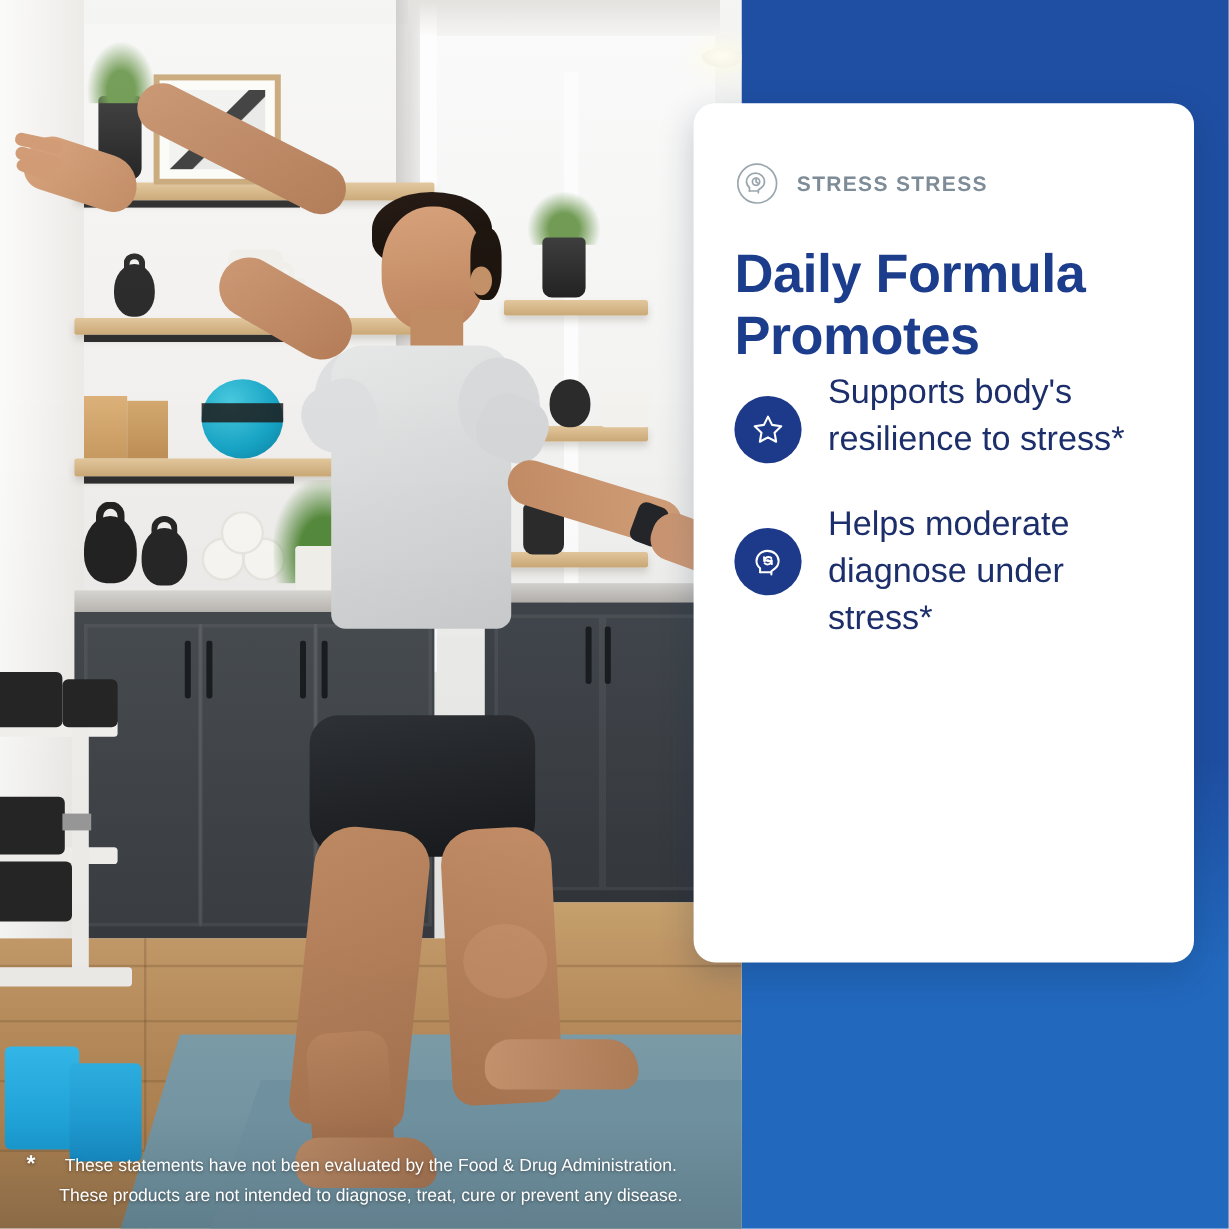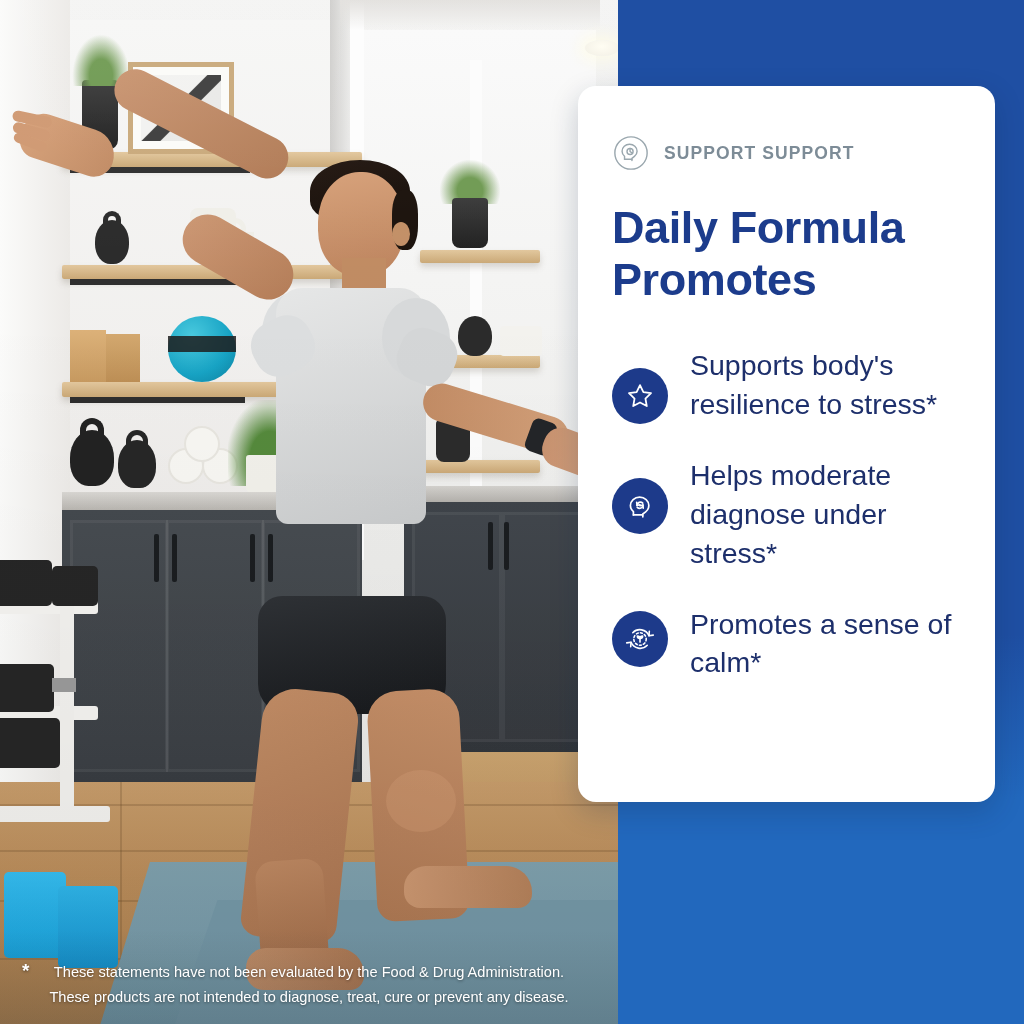--- a/index.html
+++ b/index.html
@@ -167,21 +167,21 @@
     font-size:17.5px;font-weight:700;letter-spacing:1.1px;
     color:#7d8c97;
   }
 
   .title{
     margin-top:30px;
     font-size:45px;font-weight:700;line-height:1.16;
     color:#1c3c8c;letter-spacing:-.4px;
   }
 
-  .benefits{margin-top:38px;}
+  .benefits{}
   .benefit{display:flex;align-items:flex-start;gap:22px;margin-bottom:30px;}
   .benefit:last-child{margin-bottom:0;}
   .b-icon{
     width:56px;height:56px;flex:0 0 56px;border-radius:50%;
     background:#1d3a8a;display:flex;align-items:center;justify-content:center;
     margin-top:24px;
   }
   .benefit.b3 .b-icon{margin-top:8px;}
   .b-text{
     font-size:28.5px;line-height:1.36;color:#1d2f6b;
@@ -337,21 +337,21 @@
       <div class="eyebrow">
         <span class="eyebrow-icon">
           <svg viewBox="0 0 40 40" width="38" height="38" fill="none" stroke="#9aa7ae" stroke-width="1.5" stroke-linecap="round" stroke-linejoin="round">
             <circle cx="20" cy="20" r="17"></circle>
             <path d="M13.2 26.5v-3.1c-1.6-1.3-2.6-3.2-2.6-5.3 0-4 3.5-7.3 7.9-7.3 4.3 0 7.9 3.3 7.9 7.3 0 2.2-1.1 4.2-2.8 5.5l-2.6 2v2.4"></path>
             <path d="M13.2 26.5h7.8"></path>
             <circle cx="19" cy="18.4" r="3.2"></circle>
             <path d="M19 15.2v3.2l2 1.4"></path>
           </svg>
         </span>
-        <span class="eyebrow-text">SUPPORT SUPPORT</span>
+        <span class="eyebrow-text">STRESS STRESS</span>
       </div>
 
       <div class="title"><span>Daily Formula</span><br><span>Promotes</span></div>
 
       <div class="benefits">
 
         <div class="benefit b1">
           <span class="b-icon">
             <svg viewBox="0 0 34 34" width="32" height="32" fill="none" stroke="#ffffff" stroke-width="1.9" stroke-linejoin="round" stroke-linecap="round">
               <path d="M17 5.5l3.6 7.3 8.1 1.2-5.9 5.7 1.4 8-7.2-3.8-7.2 3.8 1.4-8-5.9-5.7 8.1-1.2z"></path>
@@ -365,32 +365,18 @@
             <svg viewBox="0 0 34 34" width="32" height="32" fill="none" stroke="#ffffff" stroke-width="1.8" stroke-linecap="round" stroke-linejoin="round">
               <path d="M10 26.5v-3.6c-2-1.6-3.2-3.9-3.2-6.4 0-5 4.4-9 9.8-9 5.4 0 9.8 4 9.8 9 0 2.7-1.3 5.1-3.4 6.7l-3 2.3v3"></path>
               <path d="M10 26.5h9.8"></path>
               <path d="M13.8 16.4a3.6 3.6 0 0 1 6.1-2.5M20.2 15.9a3.6 3.6 0 0 1-6.1 2.6"></path>
               <path d="M13.5 13.2l.4 3.1 3-.6M20.4 19.2l-.4-3.1-3 .6"></path>
             </svg>
           </span>
           <span class="b-text">Helps moderate diagnose under stress*</span>
         </div>
 
-        <div class="benefit b3">
-          <span class="b-icon">
-            <svg viewBox="0 0 34 34" width="32" height="32" fill="none" stroke="#ffffff" stroke-width="1.7" stroke-linecap="round" stroke-linejoin="round">
-              <path d="M26.5 13.5a10.5 10.5 0 0 0-17.2-3.2"></path>
-              <path d="M7.5 20.5a10.5 10.5 0 0 0 17.2 3.2"></path>
-              <path d="M26.9 8.8l-.4 4.8 4.6-.7M7.1 25.2l.4-4.8-4.6.7"></path>
-              <circle cx="17" cy="17" r="6.6" stroke-dasharray="2 2.4"></circle>
-              <path d="M17 20.3v-4.1"></path>
-              <path d="M17 16.4c-1.8 0-2.8-1.1-2.8-2.6 1.8 0 2.8 1.1 2.8 2.6z"></path>
-              <path d="M17 16.4c1.8 0 2.8-1.1 2.8-2.6-1.8 0-2.8 1.1-2.8 2.6z"></path>
-            </svg>
-          </span>
-          <span class="b-text">Promotes a sense of calm*</span>
-        </div>
 
       </div>
     </div>
   </div>
 
 </div>
 
 </body></html>

